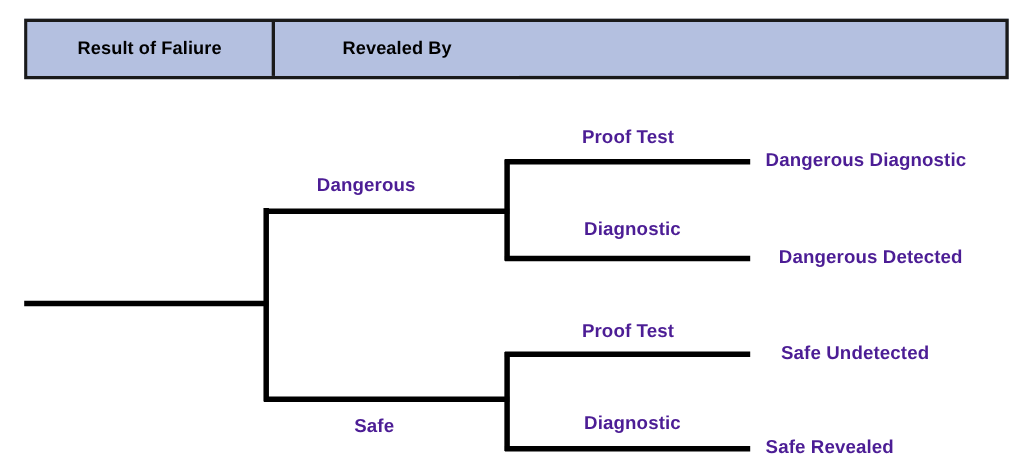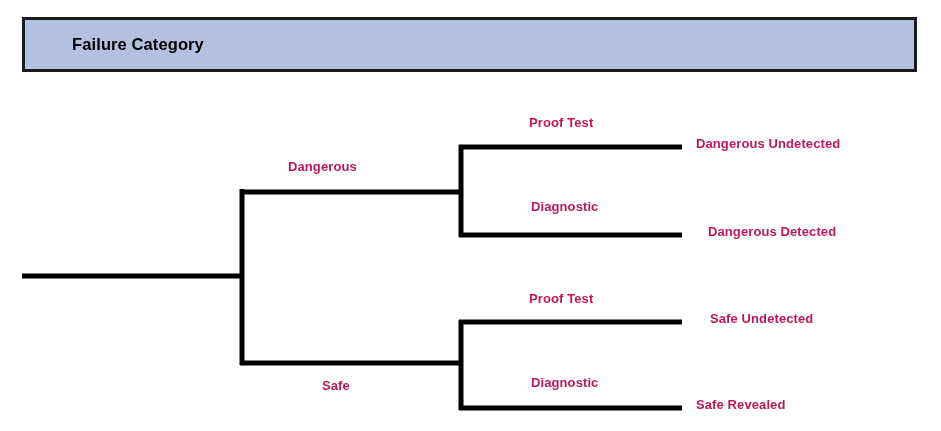--- a/index.html
+++ b/index.html
@@ -52,23 +52,23 @@
     position: absolute;
     left: 0;
     top: 0;
     width: 941px;
     height: 431px;
     pointer-events: none;
   }
 
   .tree-label {
     position: absolute;
-    font-size: 13px;
+    font-size: 17px;
     font-weight: bold;
-    color: #be185d;
+    color: #4c1d95;
     white-space: nowrap;
     letter-spacing: 0.1px;
     line-height: 1;
   }
 
   
   .lbl-dangerous { left: 288px; top: 160px; }
   .lbl-safe      { left: 322px; top: 332px; margin-top: 47px; }
 
   
@@ -80,21 +80,22 @@
   
   .lbl-du { left: 696px; top: 137px; }
   .lbl-dd { left: 708px; top: 225px; }
   .lbl-su { left: 696px; top: 312px; margin-left: 14px; }
   .lbl-sd { left: 696px; top: 398px; }
 </style>
 </head>
 <body>
 
 <div id="header-table">
-  <div class="header-cell hc-4">Failure Category</div>
+  <div class="header-cell hc-2">Result of Faliure</div>
+  <div class="header-cell hc-3">Revealed By</div>
 </div>
 
 <svg id="tree" viewBox="0 0 941 431" width="941" height="431" xmlns="http://www.w3.org/2000/svg">
   <g stroke="#000000" stroke-width="5" stroke-linecap="butt" fill="none">
 
     <line x1="22" y1="276" x2="244" y2="276"></line>
 
     <line x1="242" y1="189" x2="242" y2="365"></line>
 
     <line x1="240" y1="192" x2="463" y2="192"></line>
@@ -116,16 +117,16 @@
 </svg>
 
 <div class="tree-label lbl-dangerous">Dangerous</div>
 <div class="tree-label lbl-safe">Safe</div>
 
 <div class="tree-label lbl-pt-top">Proof Test</div>
 <div class="tree-label lbl-dg-top">Diagnostic</div>
 <div class="tree-label lbl-pt-bot">Proof Test</div>
 <div class="tree-label lbl-dg-bot">Diagnostic</div>
 
-<div class="tree-label lbl-du">Dangerous Undetected</div>
+<div class="tree-label lbl-du">Dangerous Diagnostic</div>
 <div class="tree-label lbl-dd">Dangerous Detected</div>
 <div class="tree-label lbl-su">Safe Undetected</div>
 <div class="tree-label lbl-sd">Safe Revealed</div>
 
 </body></html>

